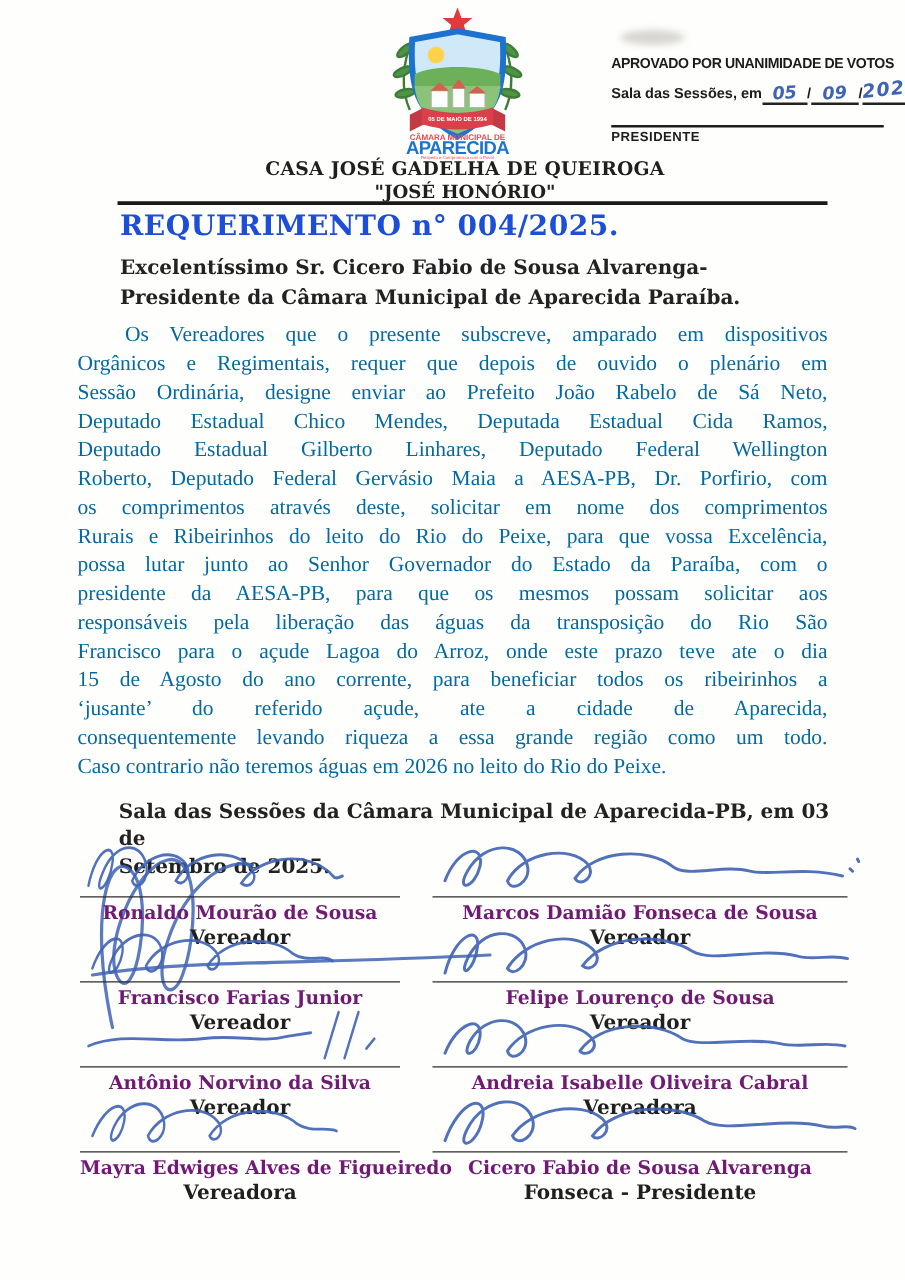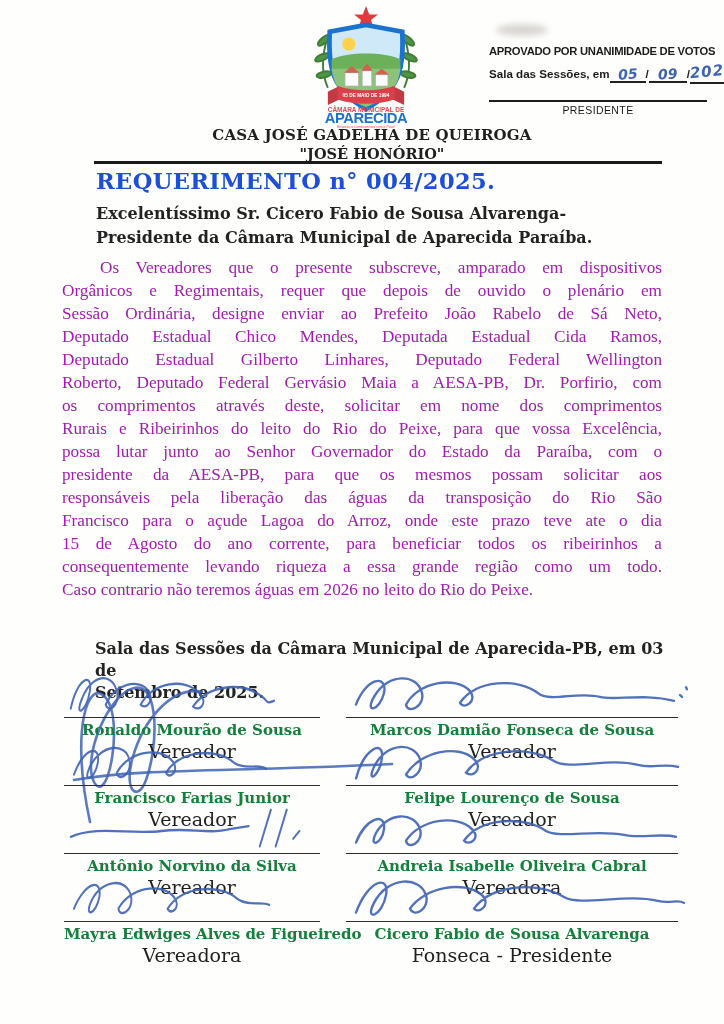--- a/index.html
+++ b/index.html
@@ -18,59 +18,59 @@
   .stamp-line1{font-weight:bold;font-size:11.6px;letter-spacing:-.3px;color:#1c1c1c;
                transform:scaleX(.97);transform-origin:left;white-space:nowrap;}
   .stamp-line2{margin-top:7px;font-weight:bold;font-size:11.6px;color:#1c1c1c;white-space:nowrap;}
   .blank{display:inline-block;border-bottom:2px solid #222;text-align:center;position:relative;}
   .hand{font-family:"DejaVu Sans",sans-serif;font-style:italic;color:var(--ink-blue);
         font-size:14px;font-weight:bold;display:inline-block;}
   .hand.d1{transform:rotate(-4deg) translateY(1px);}
   .hand.d2{transform:rotate(-3deg) translateY(1px);}
   .hand.d3{transform:rotate(-6deg) translateY(-2px);font-size:15px;letter-spacing:1px;}
   .stamp-sign{margin-top:16px;border-top:2.2px solid #1c1c1c;width:218px;}
-  .stamp-pres{font-weight:normal;font-size:10.5px;text-align:center;width:218px;letter-spacing:.4px;
+  .stamp-pres{font-weight:bold;font-size:10.5px;text-align:left;width:218px;letter-spacing:.4px;
               margin-top:2px;color:#1c1c1c;}
 
   
   .house-header{position:absolute;top:126px;left:0;width:744px;text-align:center;
                 font-family:"DejaVu Serif",serif;font-weight:bold;color:#1f1f1f;}
   .house-name{font-size:15px;letter-spacing:.2px;}
   .house-nick{font-size:14.5px;margin-top:1px;}
   .divider{position:absolute;top:161px;left:94px;width:568px;height:2.6px;background:#1a1a1a;}
 
   .doc-title{position:absolute;top:168px;left:96px;font-family:"DejaVu Serif",serif;
              font-weight:bold;font-size:22.5px;letter-spacing:.4px;color:#1d4ed8;}
   .addressee{position:absolute;top:202px;left:96px;font-family:"DejaVu Serif",serif;
              font-weight:bold;font-size:16px;line-height:24px;color:#222;}
 
   
-  .doc-body{position:absolute;top:256px;left:62px;width:600px;font-size:17.2px;color:#a21caf;}
+  .doc-body{position:absolute;top:256px;left:62px;width:600px;font-size:17.2px;color:#0369a1;}
   .body-line{height:23px;line-height:23px;text-align:justify;text-align-last:justify;
              white-space:normal;overflow:hidden;}
   .body-line.first{text-indent:38px;}
   .body-line.last{text-align-last:left;}
 
   .closing{position:absolute;top:638px;left:95px;width:570px;font-family:"DejaVu Serif",serif;
            font-weight:bold;font-size:16px;line-height:22px;color:#222;}
 
   
   .flourish{position:absolute;left:52px;top:660px;width:360px;height:170px;pointer-events:none;}
   .sig-grid{position:absolute;top:688px;left:64px;width:650px;display:grid;
             grid-template-columns:282px 368px;grid-auto-rows:68px;}
   .sig-cell{position:relative;}
   .sig-line{position:absolute;top:29px;left:0;border-top:1.7px solid #2c2c2c;}
   .sig-cell.left  .sig-line{width:256px;}
   .sig-cell.right .sig-line{width:332px;}
   .sig-name{position:absolute;top:33px;left:0;text-align:center;font-family:"DejaVu Serif",serif;
-            font-weight:bold;font-size:15px;color:#15803d;white-space:nowrap;}
+            font-weight:bold;font-size:15px;color:#701a75;white-space:nowrap;}
   .sig-cell.left  .sig-name{width:256px;}
   .sig-cell.right .sig-name{width:332px;}
   .sig-role{position:absolute;top:52px;left:0;text-align:center;font-family:"DejaVu Serif",serif;
-            font-weight:normal;font-size:19px;color:#1f1f1f;}
+            font-weight:bold;font-size:16px;color:#1f1f1f;}
   .sig-cell.left  .sig-role{width:256px;}
   .sig-cell.right .sig-role{width:332px;}
   .sig-ink{position:absolute;top:-22px;left:2px;height:58px;opacity:.9;}
   .sig-cell.left  .sig-ink{width:270px;}
   .sig-cell.right .sig-ink{width:340px;}
   .sig-ink path{fill:none;stroke:var(--ink-blue);stroke-width:2.4;stroke-linecap:round;}
   .flourish path{fill:none;stroke:var(--ink-blue);stroke-width:2.6;stroke-linecap:round;opacity:.85;}
 </style>
 </head>
 <body>
@@ -146,20 +146,21 @@
       <div class="body-line">Deputado Estadual Chico Mendes, Deputada Estadual Cida Ramos,</div>
       <div class="body-line">Deputado Estadual Gilberto Linhares, Deputado Federal Wellington</div>
       <div class="body-line">Roberto, Deputado Federal Gervásio Maia a AESA-PB, Dr. Porfirio, com</div>
       <div class="body-line">os comprimentos através deste, solicitar em nome dos comprimentos</div>
       <div class="body-line">Rurais e Ribeirinhos do leito do Rio do Peixe, para que vossa Excelência,</div>
       <div class="body-line">possa lutar junto ao Senhor Governador do Estado da Paraíba, com o</div>
       <div class="body-line">presidente da AESA-PB, para que os mesmos possam solicitar aos</div>
       <div class="body-line">responsáveis pela liberação das águas da transposição do Rio São</div>
       <div class="body-line">Francisco para o açude Lagoa do Arroz, onde este prazo teve ate o dia</div>
       <div class="body-line">15 de Agosto do ano corrente, para beneficiar todos os ribeirinhos a</div>
+      <div class="body-line">‘jusante’ do referido açude, ate a cidade de Aparecida,</div>
       <div class="body-line">consequentemente levando riqueza a essa grande região como um todo.</div>
       <div class="body-line last">Caso contrario não teremos águas em 2026 no leito do Rio do Peixe.</div>
     </div>
 
   <div class="closing">
       <div>Sala das Sessões da Câmara Municipal de Aparecida-PB, em 03 de</div>
       <div>Setembro de 2025.</div>
     </div>
 
   <svg class="flourish" viewBox="0 0 360 170">

